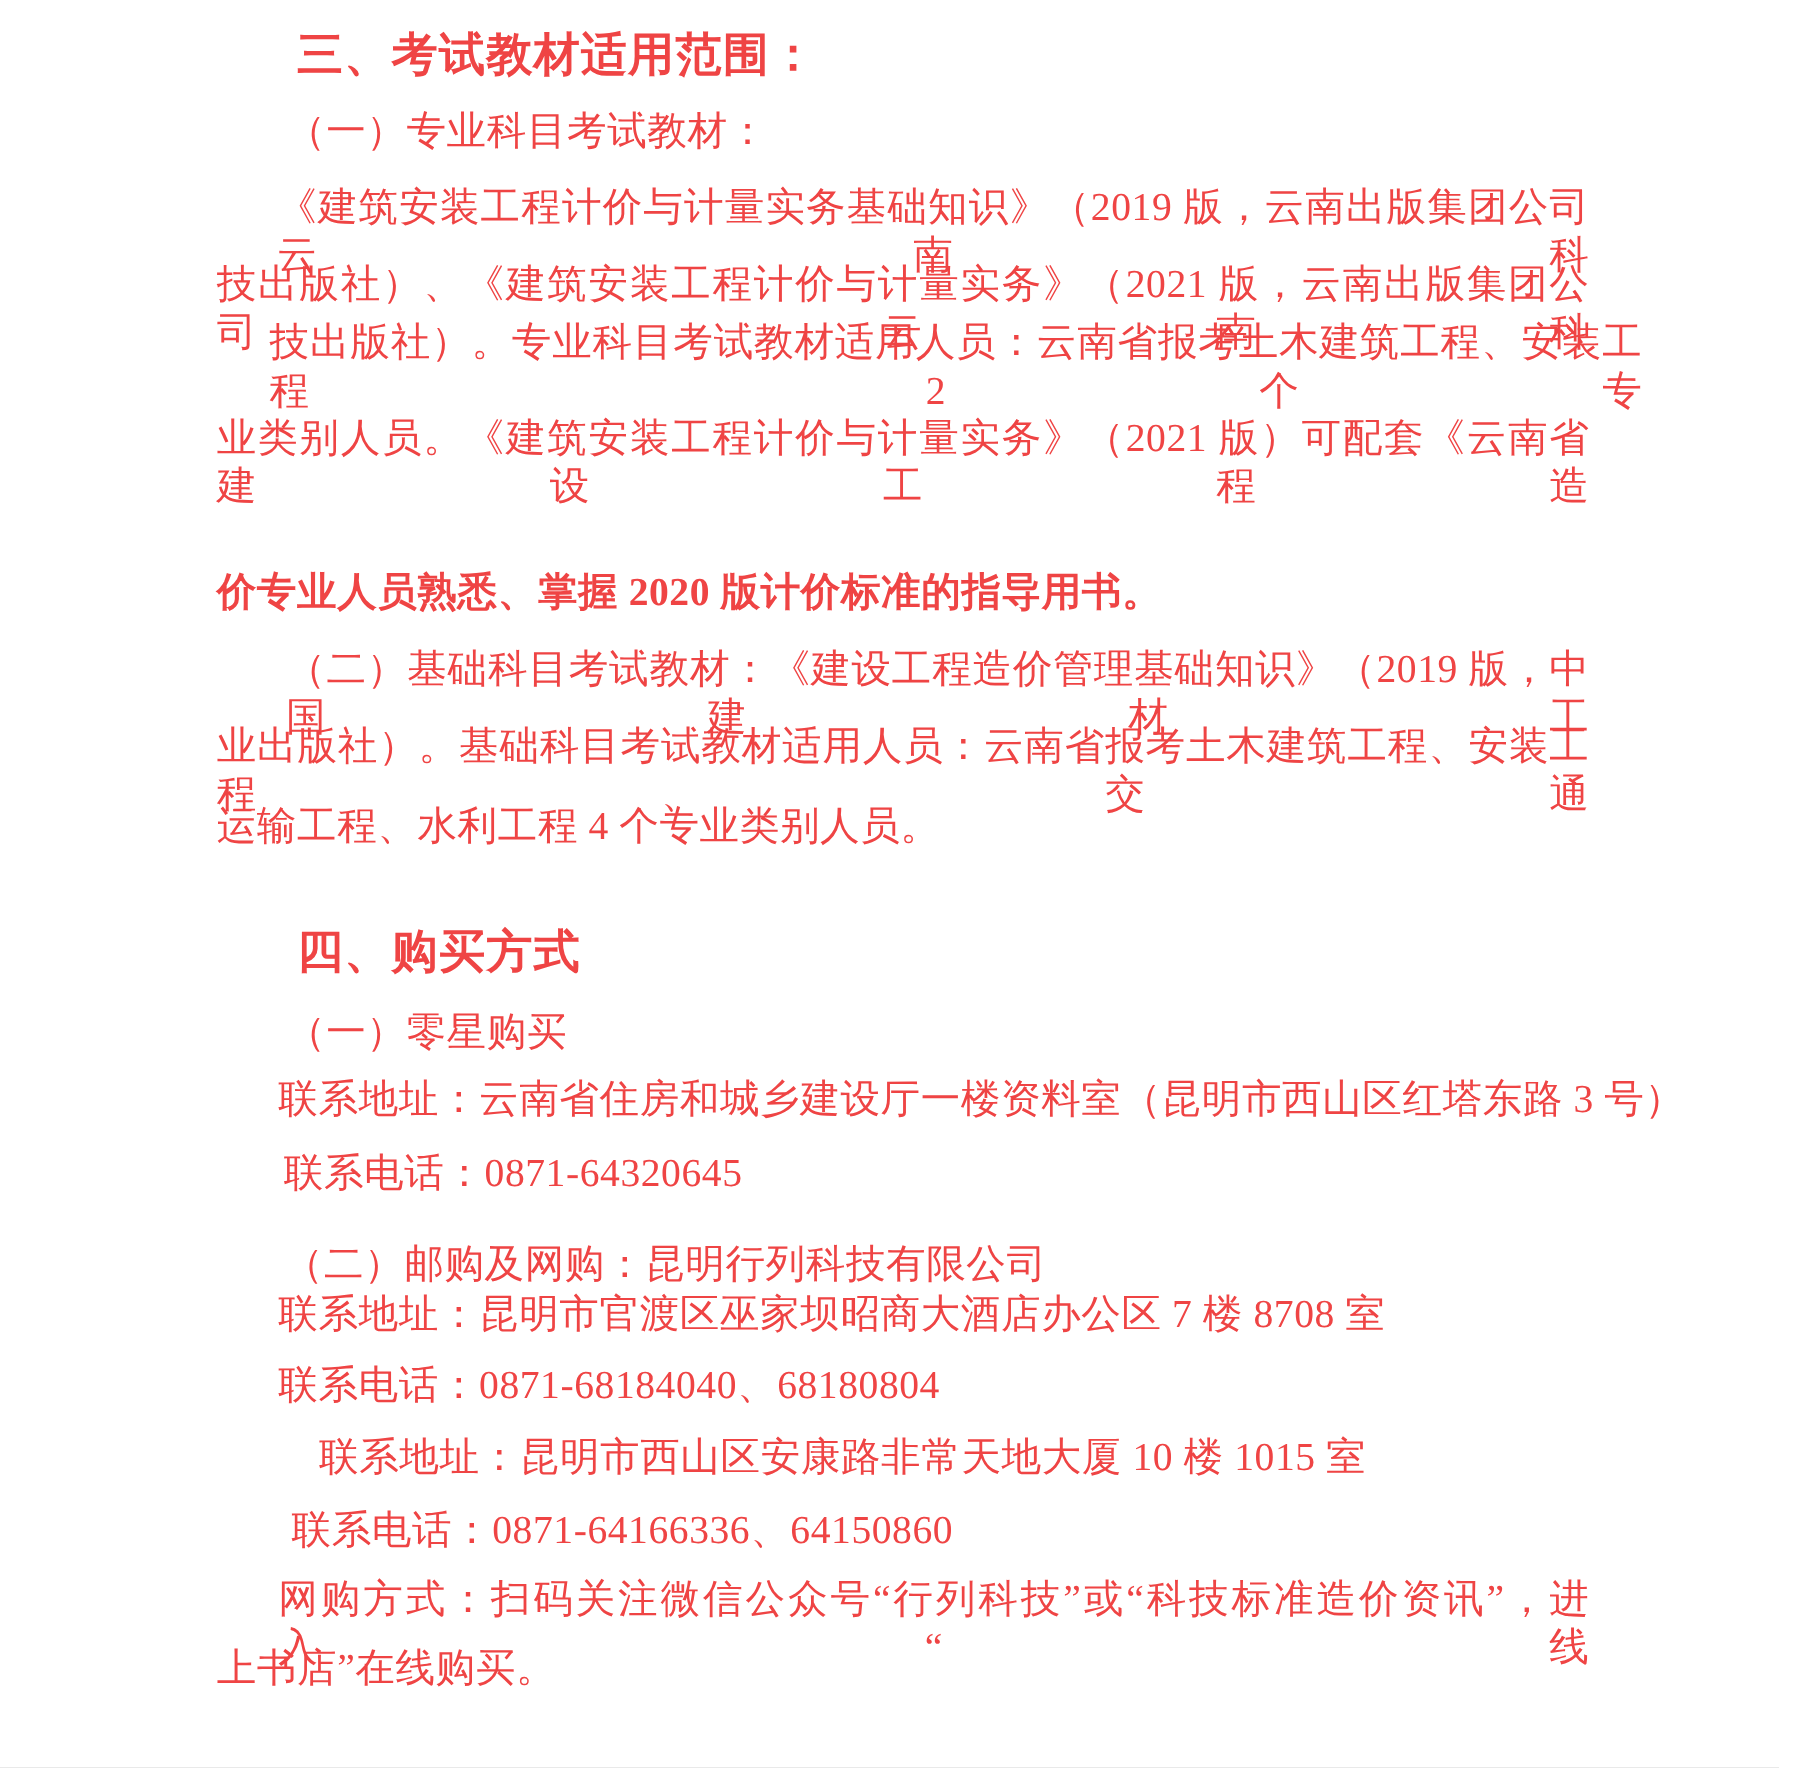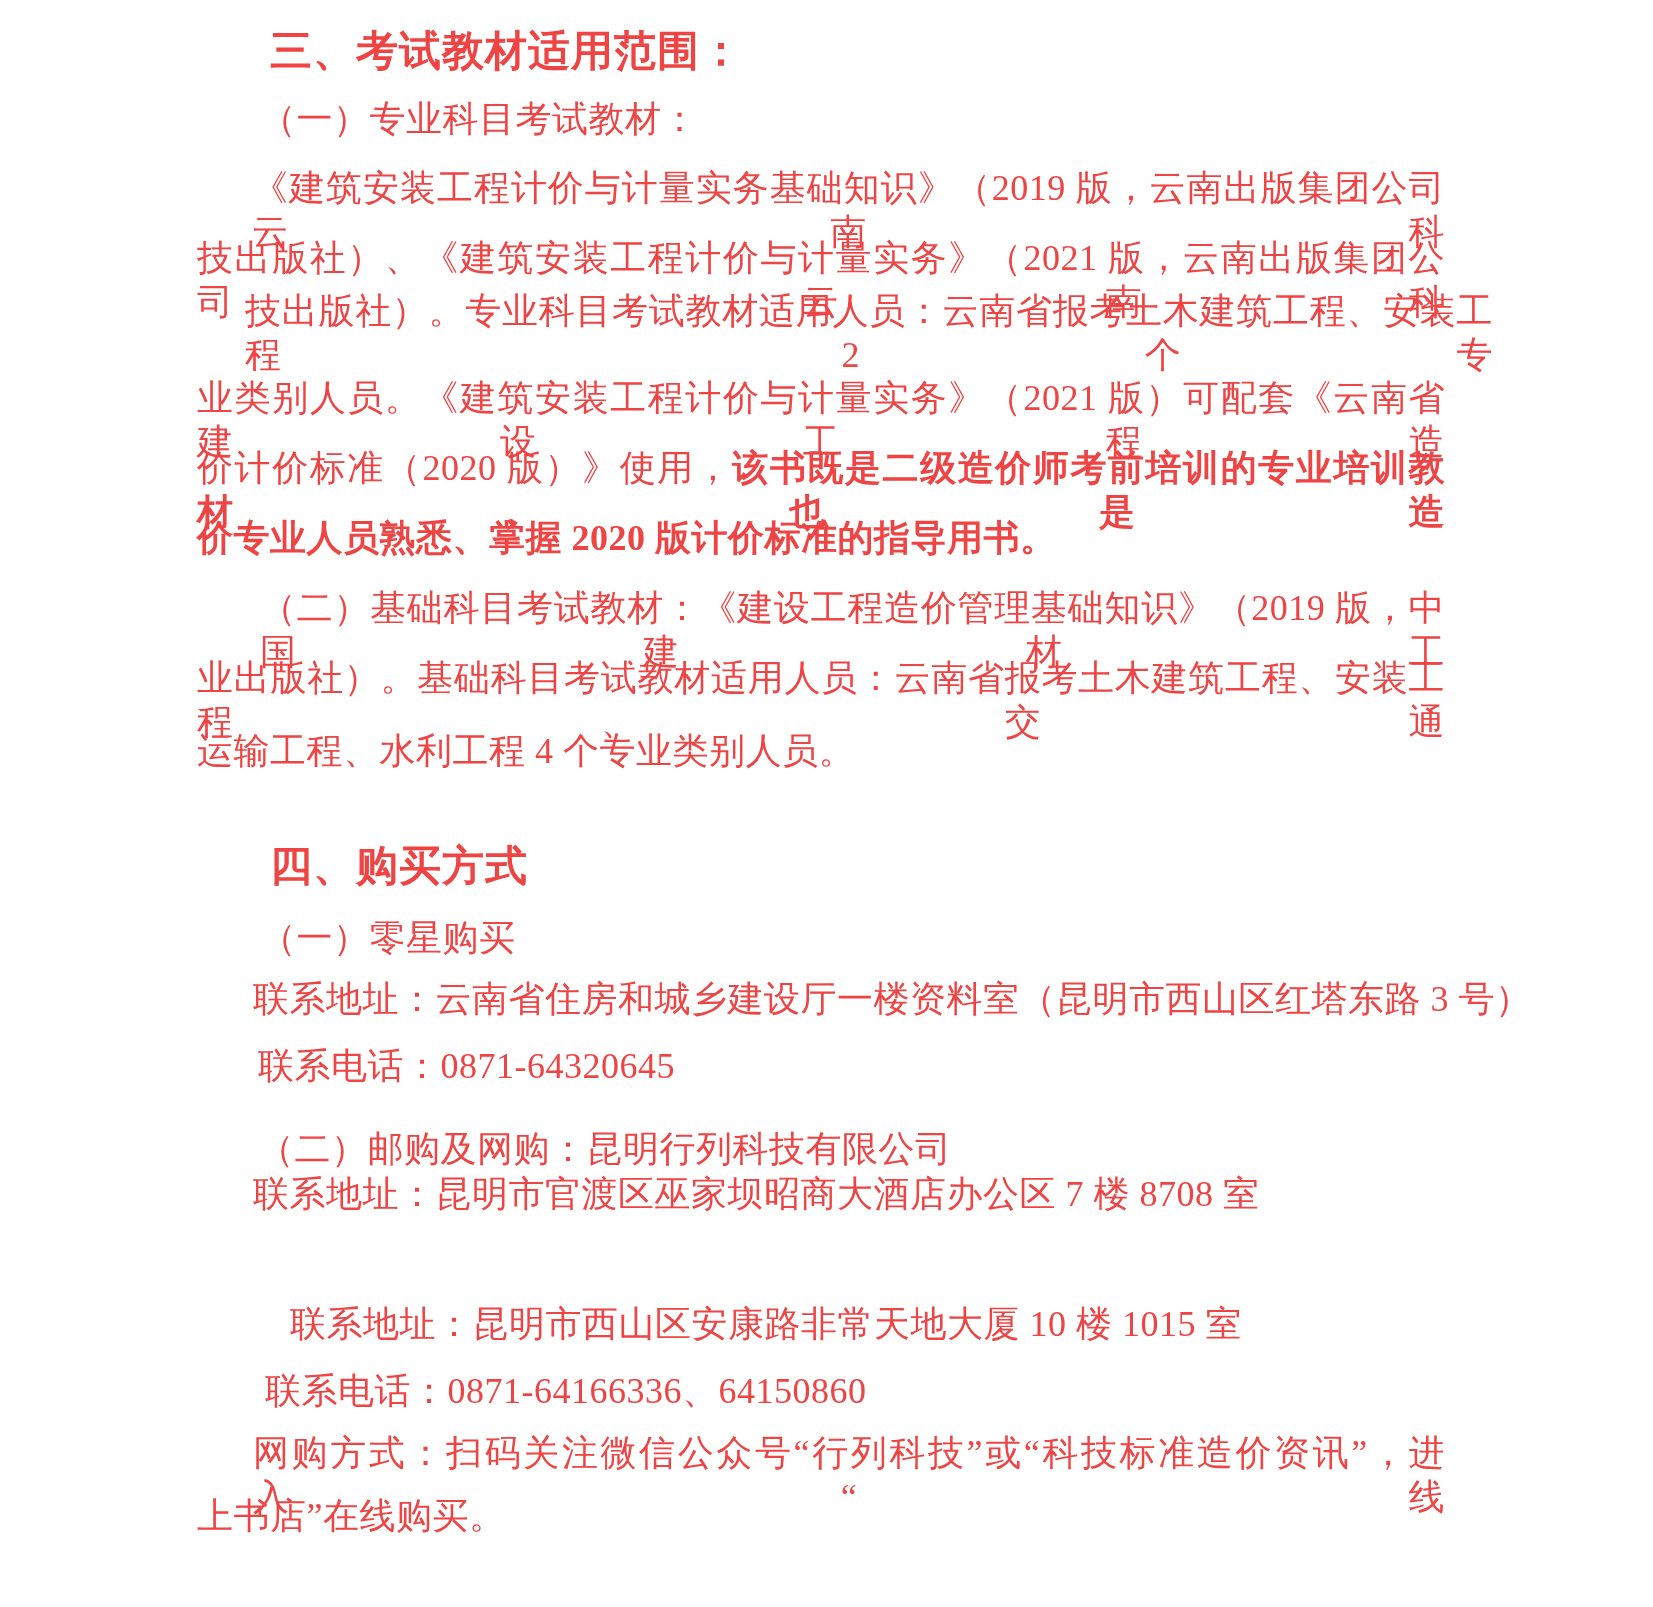--- a/index.html
+++ b/index.html
@@ -52,21 +52,20 @@
   <div class="ln" style="top:97px; left:260px;">（一）专业科目考试教材：</div>
 
   <div class="ln just" style="top:166px; left:252px; width:1193px;">《建筑安装工程计价与计量实务基础知识》（2019 版，云南出版集团公司　云南科</div>
 
   <div class="ln just" style="top:236px; left:197px; width:1248px;">技出版社）、《建筑安装工程计价与计量实务》（2021 版，云南出版集团公司　云南科</div>
 
   <div class="ln just" style="top:289px; left:197px; width:1248px;margin-left:48px;">技出版社）。专业科目考试教材适用人员：云南省报考土木建筑工程、安装工程 2 个专</div>
 
   <div class="ln just" style="top:376px; left:197px; width:1248px;">业类别人员。《建筑安装工程计价与计量实务》（2021 版）可配套《云南省建设工程造</div>
 
-  <div class="ln just" style="top:446px; left:197px; width:1248px;"><span>价计价标准（2020 版）》使用，</span><span class="b">该书既是二级造价师考前培训的专业培训教材,也是造</span></div>
 
   <div class="ln b" style="top:516px; left:197px;">价专业人员熟悉、掌握 2020 版计价标准的指导用书。</div>
 
   <div class="ln just" style="top:586px; left:260px; width:1185px;">（二）基础科目考试教材：《建设工程造价管理基础知识》（2019 版，中国建材工</div>
 
   <div class="ln just" style="top:656px; left:197px; width:1248px;">业出版社）。基础科目考试教材适用人员：云南省报考土木建筑工程、安装工程、交通</div>
 
   <div class="ln" style="top:729px; left:197px;">运输工程、水利工程 4 个专业类别人员。</div>
 
   <div class="ln h" style="top:841px; left:270px;">四、购买方式</div>
@@ -74,20 +73,21 @@
   <div class="ln" style="top:916px; left:260px;">（一）零星购买</div>
 
   <div class="ln" style="top:977px; left:253px;">联系地址：云南省住房和城乡建设厅一楼资料室（昆明市西山区红塔东路 3 号）</div>
 
   <div class="ln" style="top:1044px; left:258px;">联系电话：0871-64320645</div>
 
   <div class="ln" style="top:1127px; left:258px;">（二）邮购及网购：昆明行列科技有限公司</div>
 
   <div class="ln" style="top:1172px; left:253px;">联系地址：昆明市官渡区巫家坝昭商大酒店办公区 7 楼 8708 室</div>
 
+  <div class="ln" style="top:1237px; left:253px;">联系电话：0871-68184040、68180804</div>
 
   <div class="ln" style="top:1302px; left:253px;margin-left:37px;">联系地址：昆明市西山区安康路非常天地大厦 10 楼 1015 室</div>
 
   <div class="ln" style="top:1369px; left:253px;margin-left:12px;">联系电话：0871-64166336、64150860</div>
 
   <div class="ln just" style="top:1431px; left:253px; width:1192px;">网购方式：扫码关注微信公众号“行列科技”或“科技标准造价资讯”，进入“线</div>
 
   <div class="ln" style="top:1494px; left:197px;">上书店”在线购买。</div>
 
 </div>

